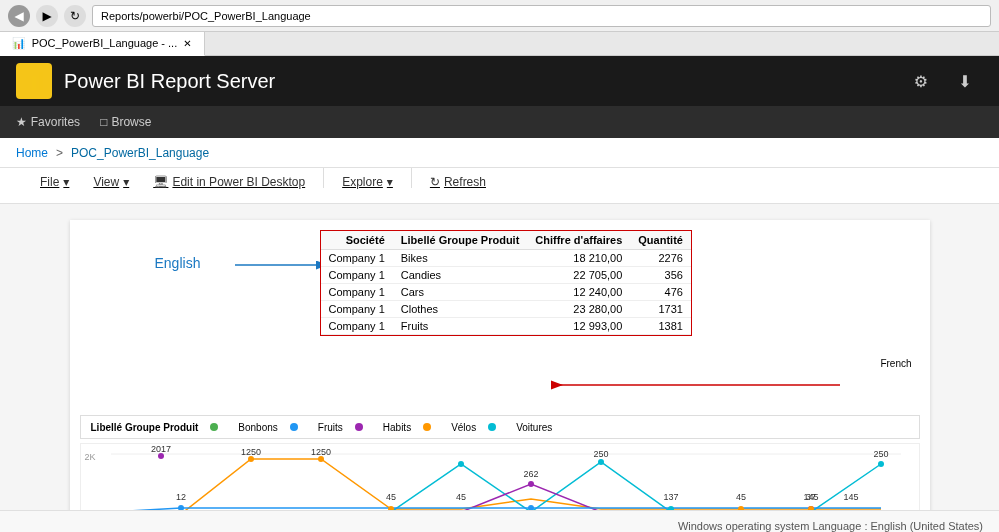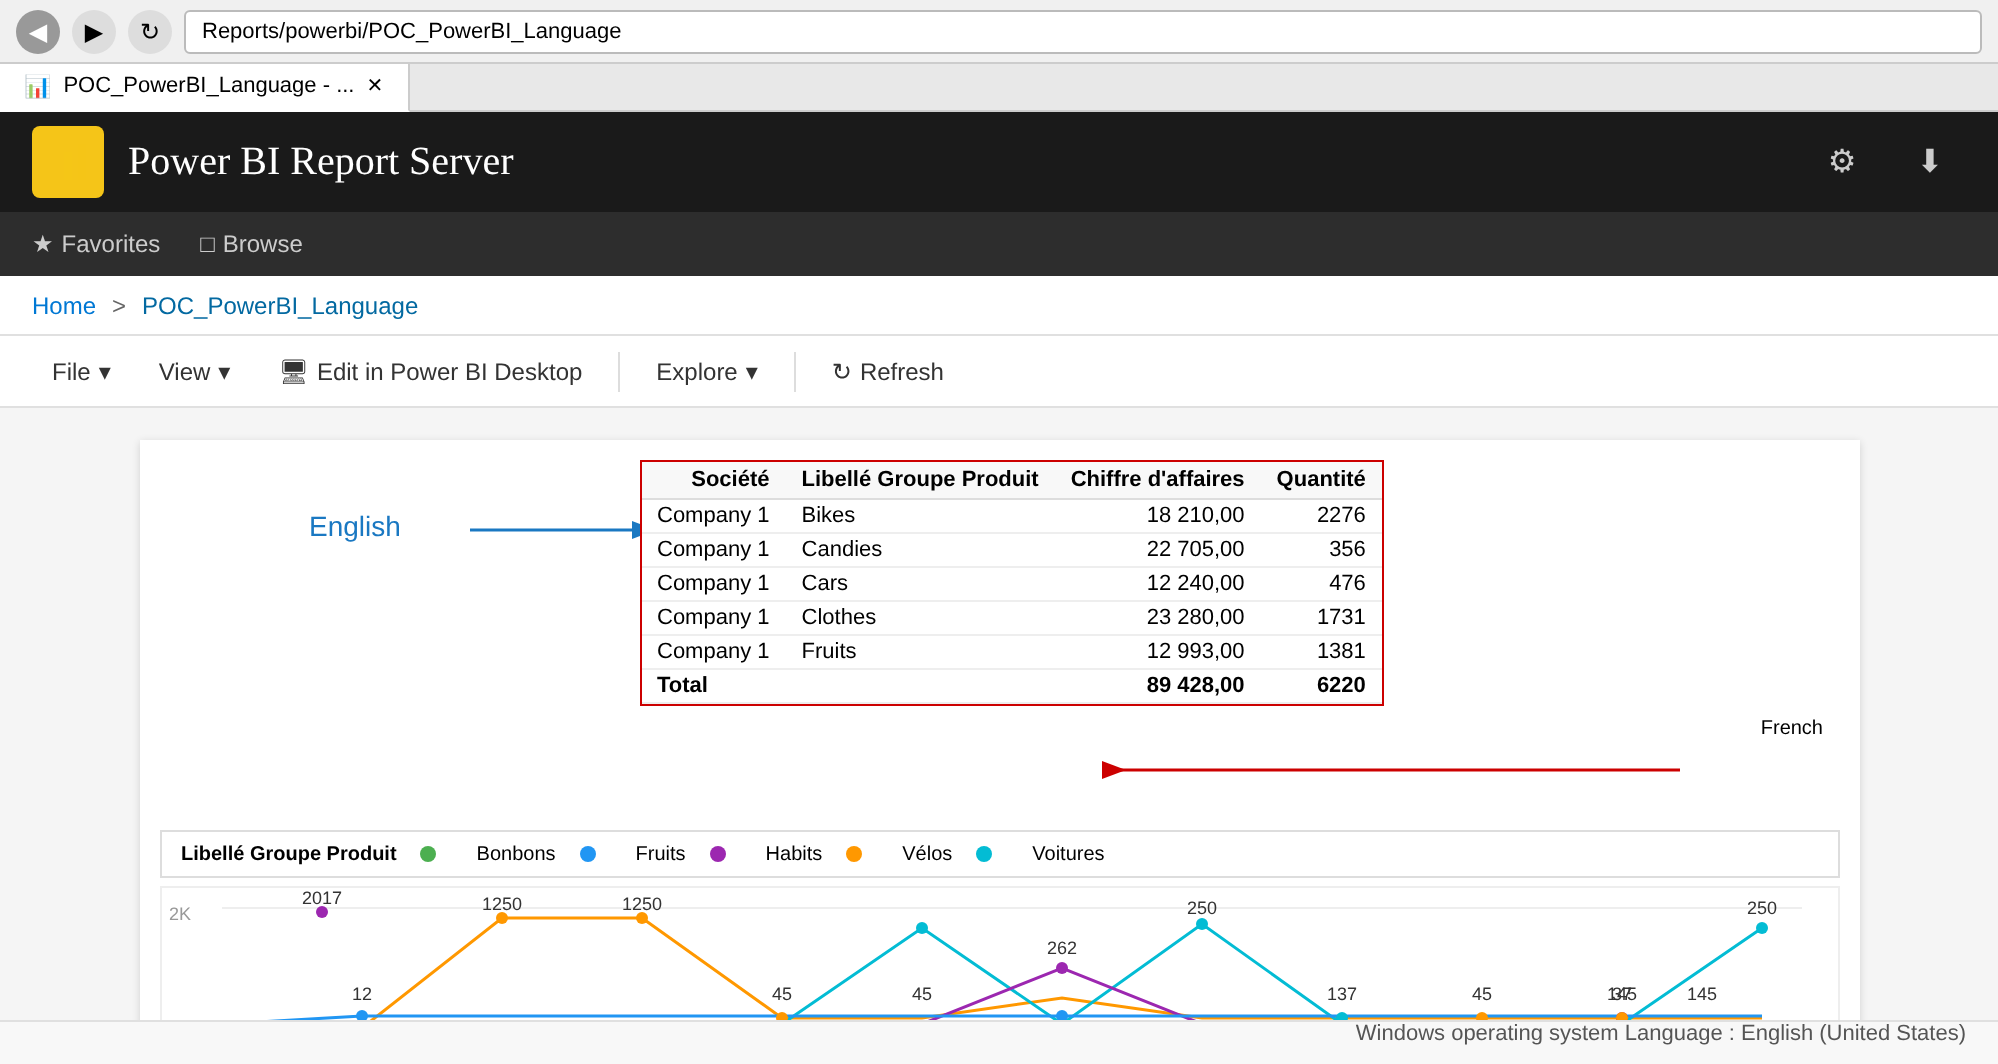--- a/index.html
+++ b/index.html
@@ -73,21 +73,20 @@
       display: flex; align-items: center; justify-content: center;
       font-size: 18px;
       color: #1a1a1a;
       font-weight: bold;
     }
     .pbi-title {
       color: #fff;
       font-size: 20px;
       font-weight: 300;
       flex: 1;
-      font-family: Liberation Serif, serif;
     }
     .pbi-header-icons {
       display: flex;
       gap: 8px;
     }
     .pbi-icon-btn {
       width: 36px; height: 36px;
       background: transparent;
       border: none;
       color: #ccc;
@@ -127,24 +126,25 @@
     }
     .breadcrumb-home { color: #0078d4; font-size: 12px; cursor: pointer; }
     .breadcrumb-sep { color: #666; font-size: 12px; }
     .breadcrumb-current { color: #0369a1; font-size: 12px; }
 
     
     .toolbar {
       background: #fff;
       height: 36px;
       display: flex;
-      align-items: center;
-      padding: 0 16px;
+      align-items: flex-start;
+      padding: 0 30px;
       gap: 4px;
       border-bottom: 1px solid #e0e0e0;
+      text-decoration: underline;
     }
     .toolbar-btn {
       height: 28px;
       padding: 0 10px;
       border: none;
       background: transparent;
       cursor: pointer;
       font-size: 12px;
       display: flex; align-items: center; gap: 4px;
       border-radius: 2px;
@@ -225,21 +225,21 @@
     }
 
     .status-bar {
       position: absolute;
       bottom: 0;
       left: 0; right: 0;
       height: 22px;
       background: #f8f8f8;
       border-top: 1px solid #e0e0e0;
       display: flex;
-      align-items: flex-start;
+      align-items: flex-end;
       justify-content: flex-end;
       padding: 0 16px;
       font-size: 11px;
       color: #555;
     }
   </style>
 </head>
 <body>
 
 <div class="browser-bar">
@@ -363,25 +363,20 @@
               <td>Clothes</td>
               <td class="num">23 280,00</td>
               <td class="num">1731</td>
             </tr>
             <tr>
               <td>Company 1</td>
               <td>Fruits</td>
               <td class="num">12 993,00</td>
               <td class="num">1381</td>
             </tr>
-            <tr class="total">
-              <td colspan="2">Total</td>
-              <td class="num">89 428,00</td>
-              <td class="num">6220</td>
-            </tr>
           </tbody>
       </table>
     </div>
 
     <div style="position:absolute; top:135px; right:18px;">
       <span style="color:#000000; font-size:10px;">French</span>
     </div>
 
     <svg style="position:absolute; top:155px; right:80px;" width="300" height="20">
       <defs>

